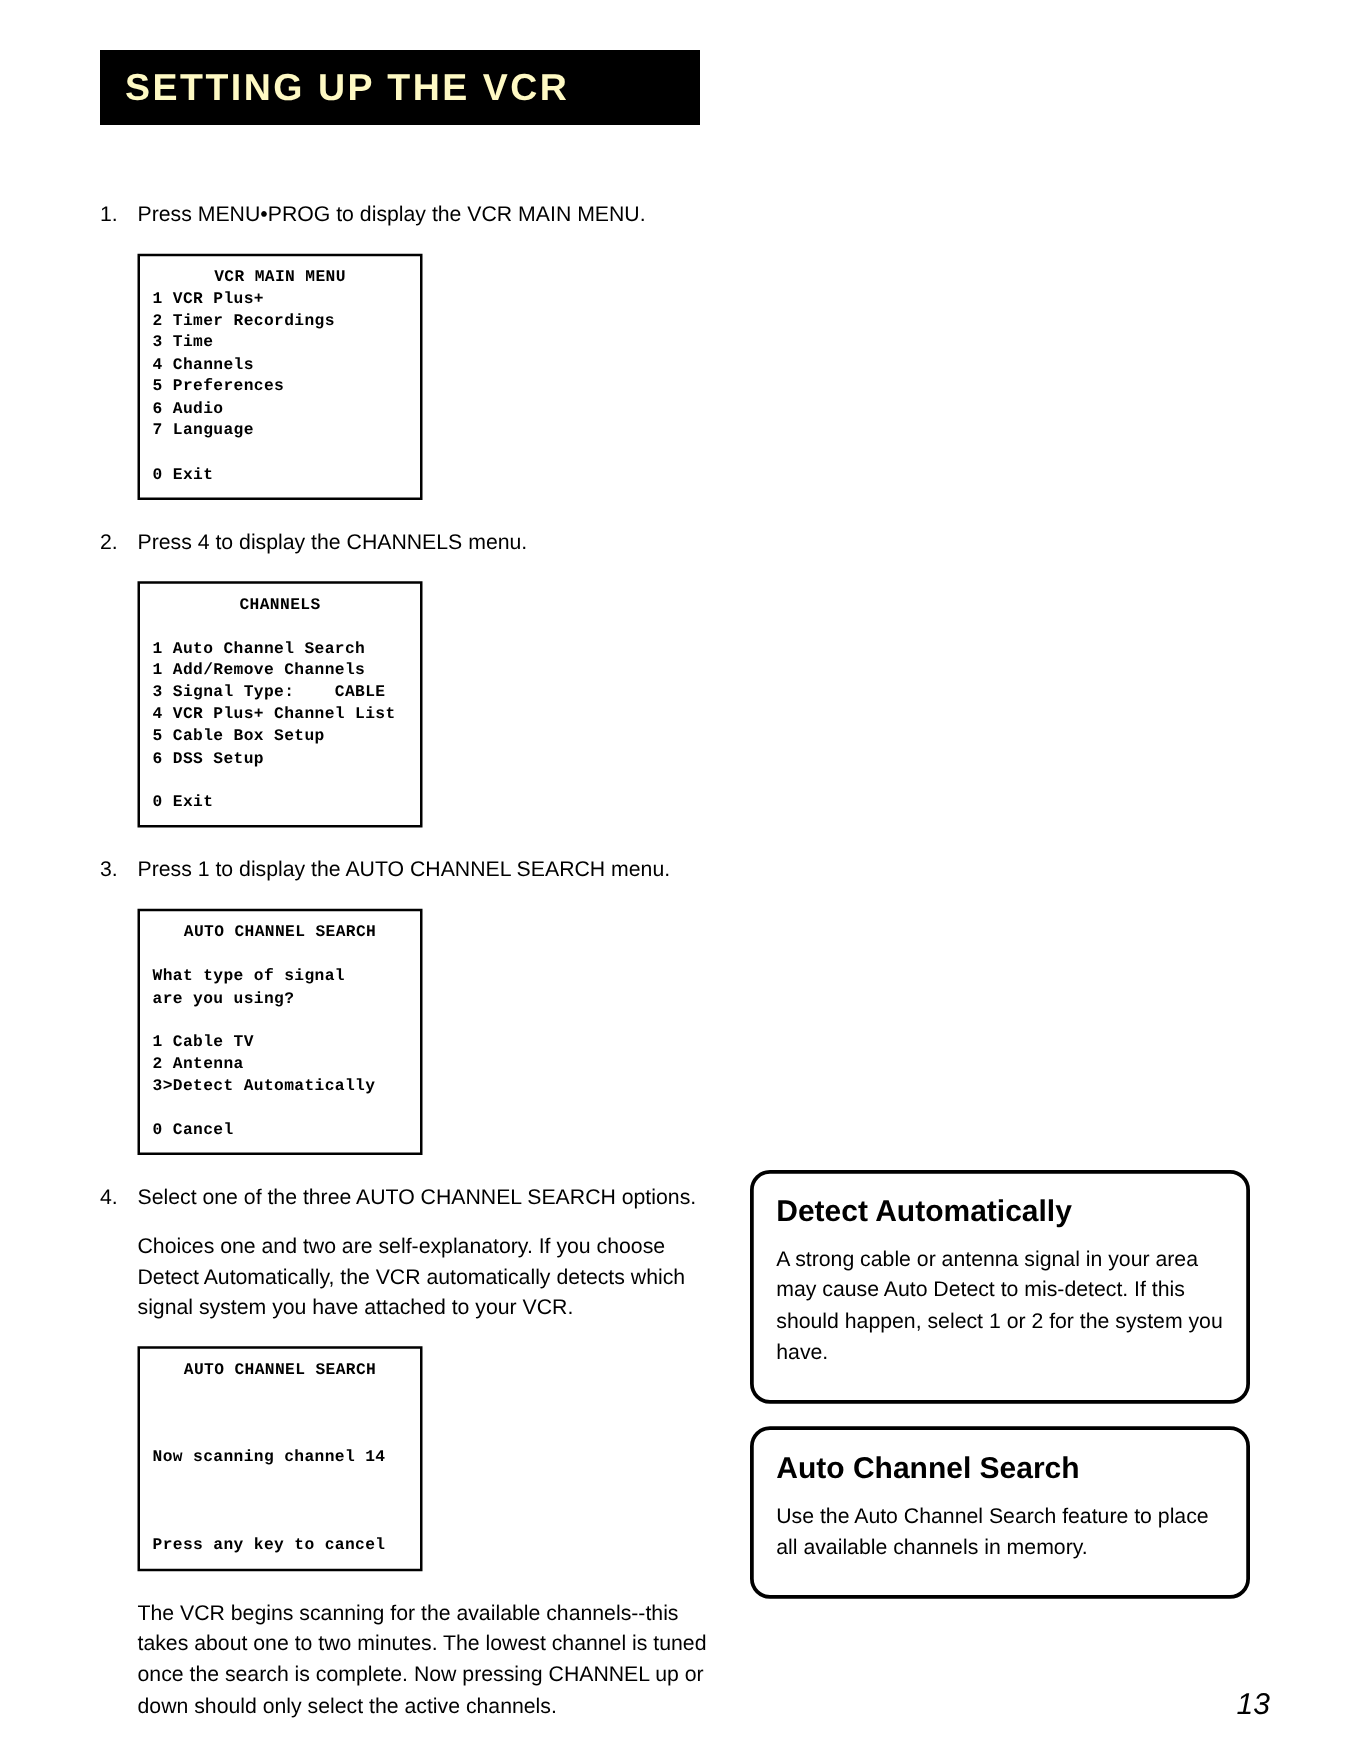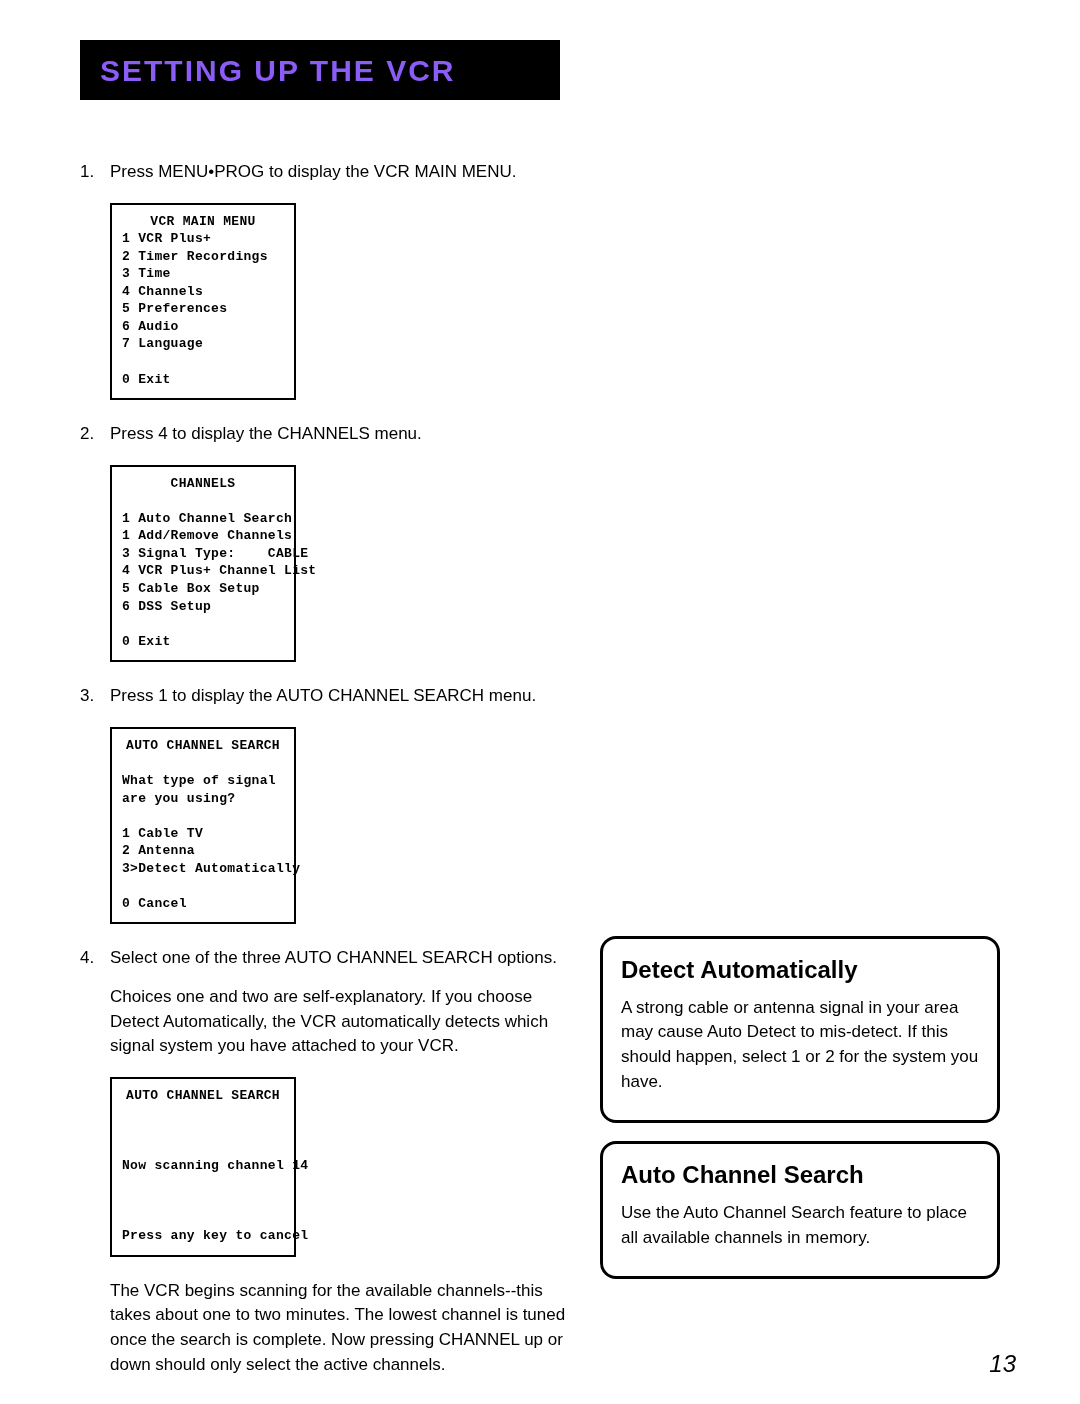--- a/index.html
+++ b/index.html
@@ -7,21 +7,21 @@
     width: 1080px;
     height: 1404px;
     background: #fff;
     font-family: Arial, Helvetica, sans-serif;
     color: #000;
     position: relative;
     padding: 40px 70px 30px 80px;
   }
   .header-bar {
     background: #000;
-    color: #8b5cf6;
+    color: #fef9c3;
     font-family: Arial, sans-serif;
     font-weight: bold;
     font-size: 30px;
     letter-spacing: 2px;
     padding: 14px 20px 12px 20px;
     width: 480px;
     margin-bottom: 60px;
   }
   .main-col { width: 500px; }
   h2.section {
@@ -48,21 +48,21 @@
     flex: 1;
   }
   .screen {
     font-family: "Courier New", monospace;
     font-weight: bold;
     font-size: 13px;
     line-height: 1.35;
     border: 2px solid #000;
     padding: 8px 10px 10px 10px;
     margin: 10px 0 22px 30px;
-    width: 186px;
+    width: 228px;
     white-space: pre;
     letter-spacing: 0.3px;
   }
   .screen .title { text-align: center; display:block; }
   .callout {
     border: 3px solid #000;
     border-radius: 16px;
     padding: 14px 18px 16px 18px;
     font-size: 17px;
     line-height: 1.45;

